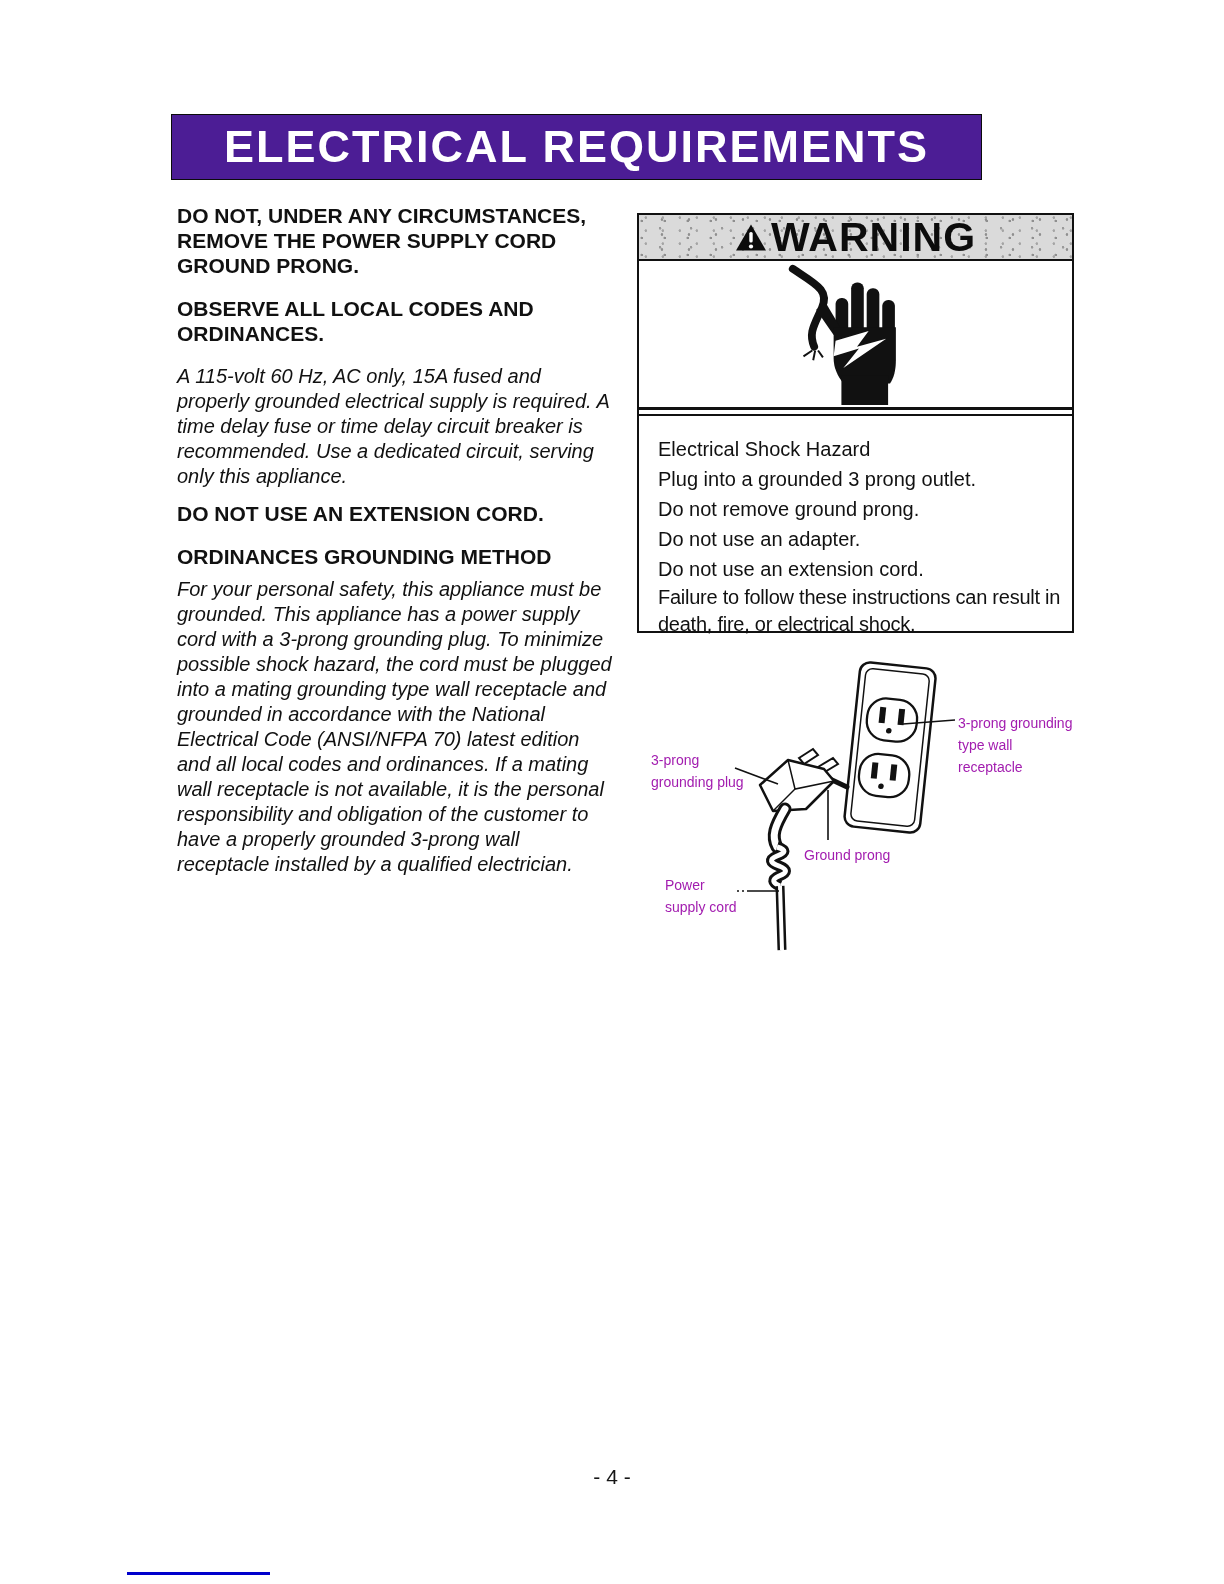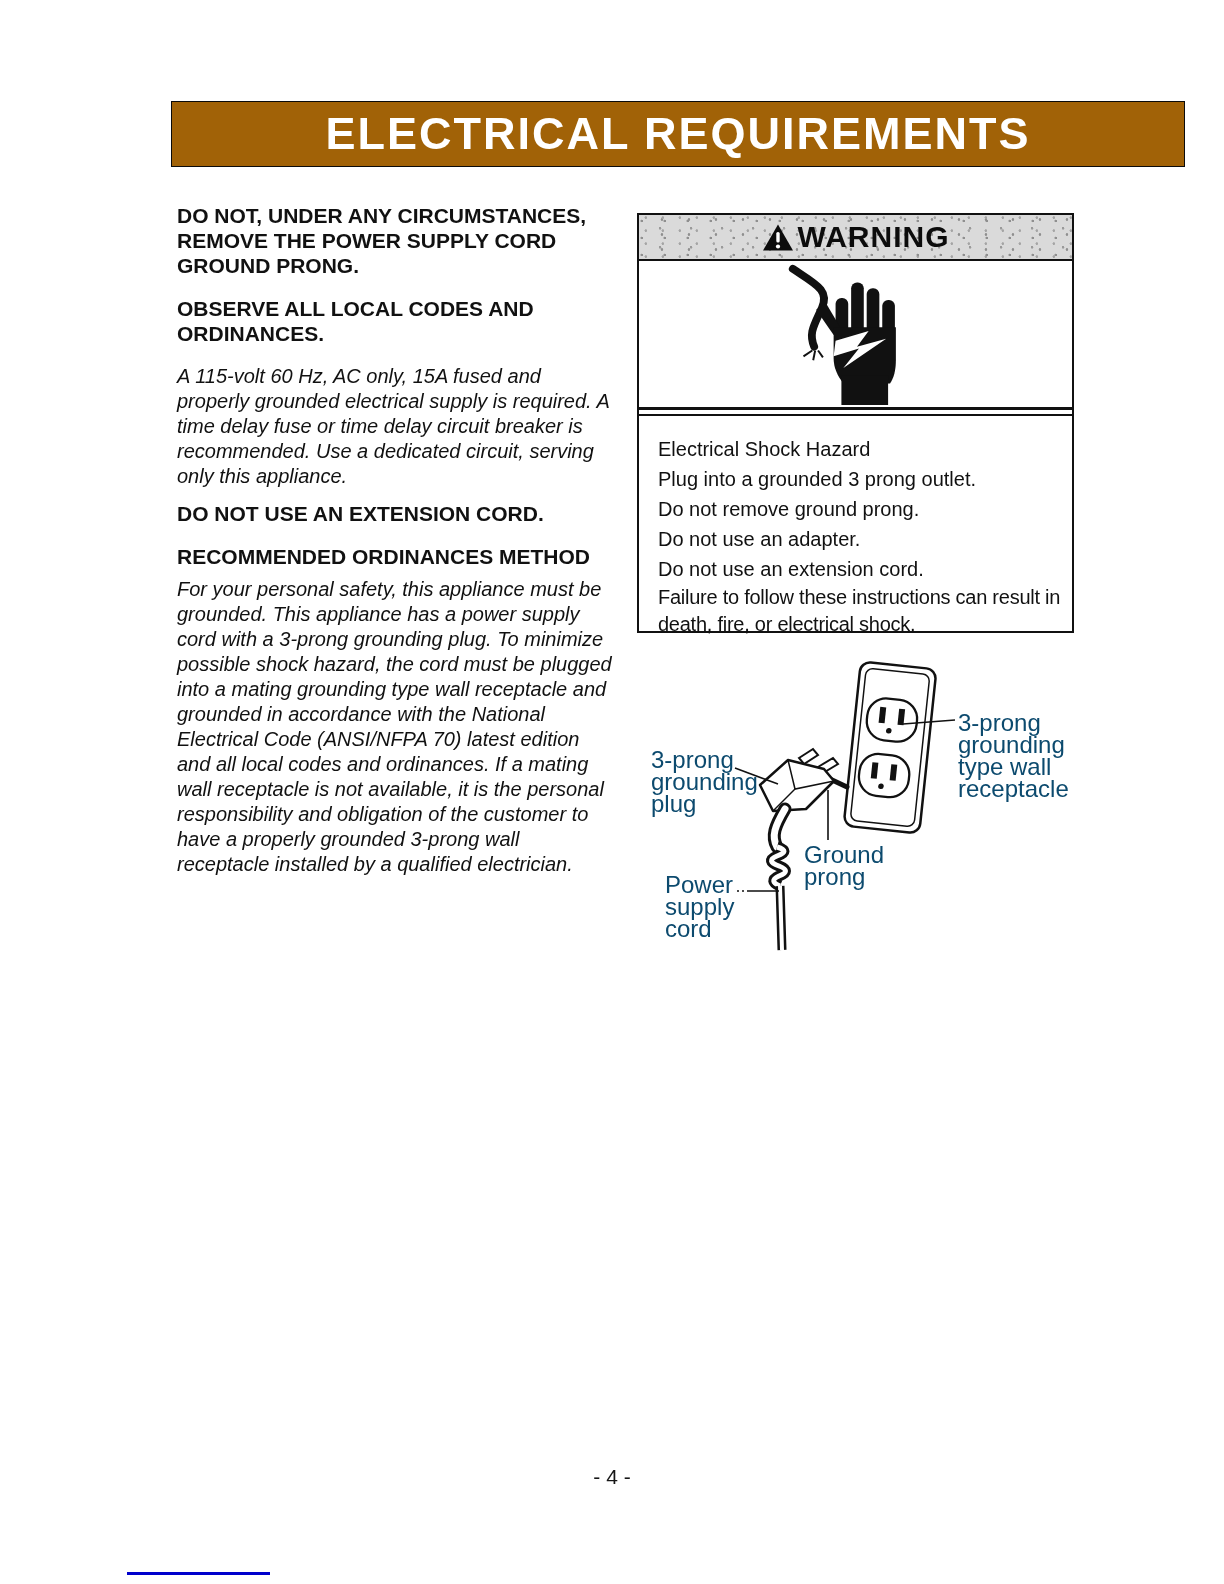--- a/index.html
+++ b/index.html
@@ -5,22 +5,22 @@
   html,body { margin:0; padding:0; }
   body {
     width:1224px; height:1584px; position:relative;
     background:#ffffff; color:#111;
     font-family:"Liberation Sans", sans-serif;
     overflow:hidden;
   }
 
   
   .banner {
-    position:absolute; left:172px; top:102px; width:1012px; height:64px;
-    background:#a16207; display:flex; align-items:center; justify-content:center;
+    position:absolute; left:172px; top:115px; width:809px; height:64px;
+    background:#4c1d95; display:flex; align-items:center; justify-content:center;
     box-shadow:0 0 0 1px #0b0b0b;
   }
   .banner .title {
     color:#ffffff; font-weight:bold; font-size:45px; letter-spacing:2px;
     white-space:nowrap;
   }
 
   
   .leftcol { position:absolute; left:177px; top:203px; width:448px; }
   .lc-h {
@@ -41,34 +41,34 @@
     display:flex; align-items:center; justify-content:center; gap:4px;
     background-color:#dadada;
     background-image:
       radial-gradient(circle at 12% 35%, #8f8f8f 1px, transparent 1.6px),
       radial-gradient(circle at 68% 70%, #9a9a9a 1px, transparent 1.6px),
       radial-gradient(circle at 40% 20%, #a5a5a5 1px, transparent 1.6px),
       radial-gradient(circle at 85% 30%, #8f8f8f 1px, transparent 1.6px);
     background-size:23px 17px, 31px 19px, 17px 13px, 27px 15px;
   }
   .warn-header .warn-word {
-    font-weight:bold; font-size:30px; color:#0c0c0c; letter-spacing:1px;
+    font-weight:bold; font-size:41px; color:#0c0c0c; letter-spacing:1px;
   }
   .warn-figure {
     height:146px; display:flex; align-items:center; justify-content:center;
   }
   .warn-sep { height:9px; border-top:3px solid #111; border-bottom:2px solid #111; box-sizing:border-box; }
   .warn-text { padding:18px 6px 0 19px; }
   .warn-line { font-size:20px; line-height:30px; }
   .warn-line.wrap2 { line-height:27px; width:412px; letter-spacing:-0.25px; }
 
   
   .diagram { position:absolute; left:637px; top:648px; width:437px; height:312px; }
   .diagram svg { position:absolute; left:0; top:0; }
-  .dlabel { position:absolute; font-size:24px; line-height:22px; color:#0c4a6e; }
+  .dlabel { position:absolute; font-size:14px; line-height:22px; color:#a21caf; }
   .dlabel.plug   { left:14px;  top:101px; width:106px; }
   .dlabel.recept { left:321px; top:64px;  width:116px; }
   .dlabel.ground { left:167px; top:196px; width:90px; }
   .dlabel.power  { left:28px;  top:226px; width:78px; }
 
   
   .page-num {
     position:absolute; left:0; right:0; top:1465px; text-align:center;
     font-size:21px; color:#161616;
   }
@@ -82,21 +82,21 @@
 
 <div class="banner">
   <span class="title">ELECTRICAL REQUIREMENTS</span>
 </div>
 
 <div class="leftcol">
   <div class="lc-h mb-lg">DO NOT, UNDER ANY CIRCUMSTANCES, REMOVE THE POWER SUPPLY CORD GROUND PRONG.</div>
   <div class="lc-h mb-lg">OBSERVE ALL LOCAL CODES AND ORDINANCES.</div>
   <div class="lc-p mb-md">A 115-volt 60 Hz, AC only, 15A fused and properly grounded electrical supply is required. A time delay fuse or time delay circuit breaker is recommended. Use a dedicated circuit, serving only this appliance.</div>
   <div class="lc-h mb-lg">DO NOT USE AN EXTENSION CORD.</div>
-  <div class="lc-h mb-sm">RECOMMENDED ORDINANCES METHOD</div>
+  <div class="lc-h mb-sm">ORDINANCES GROUNDING METHOD</div>
   <div class="lc-p">For your personal safety, this appliance must be grounded. This appliance has a power supply cord with a 3-prong grounding plug. To minimize possible shock hazard, the cord must be plugged into a mating grounding type wall receptacle and grounded in accordance with the National Electrical Code (ANSI/NFPA 70) latest edition and all local codes and ordinances. If a mating wall receptacle is not available, it is the personal responsibility and obligation of the customer to have a properly grounded 3-prong wall receptacle installed by a qualified electrician.</div>
 </div>
 
 <div class="warnbox">
   <div class="warn-header">
     <svg width="32" height="29" viewBox="0 0 32 28">
       <path d="M16 1 L31 27 H1 Z" fill="#0c0c0c"></path>
       <rect x="14.3" y="8.5" width="3.4" height="10.5" rx="1.6" fill="#ffffff"></rect>
       <circle cx="16" cy="23" r="2.1" fill="#ffffff"></circle>
     </svg>

